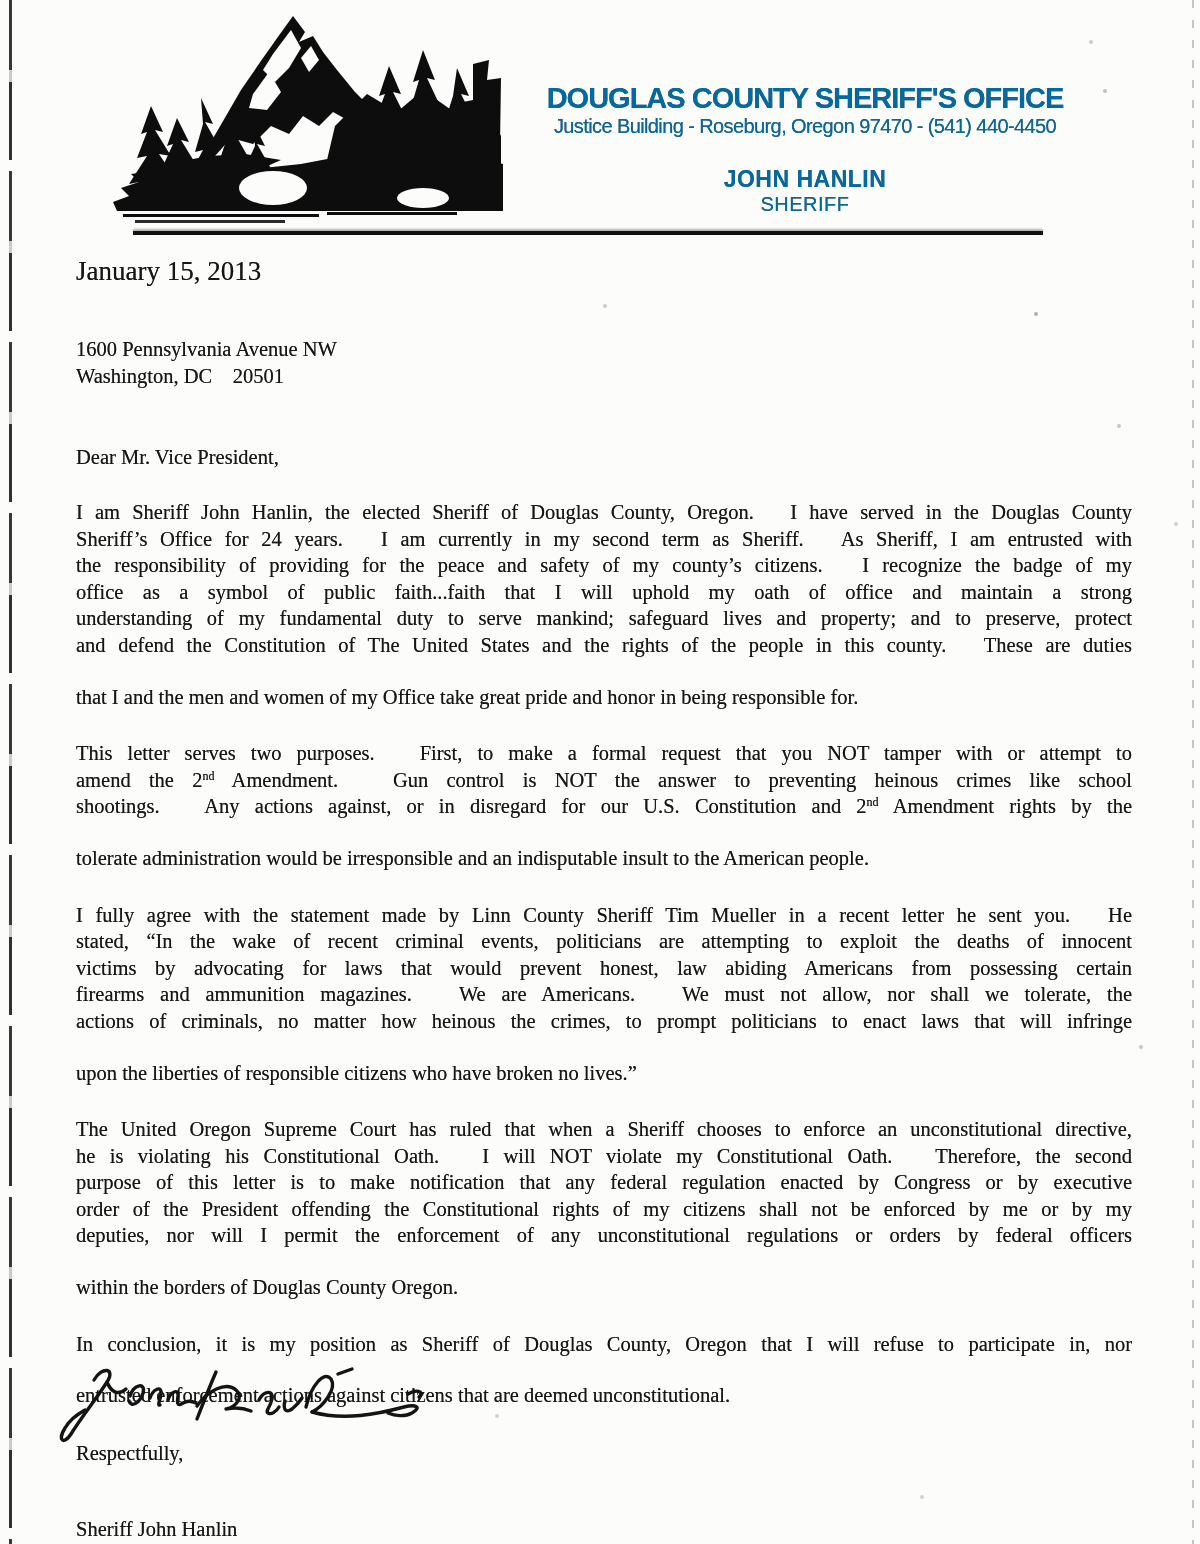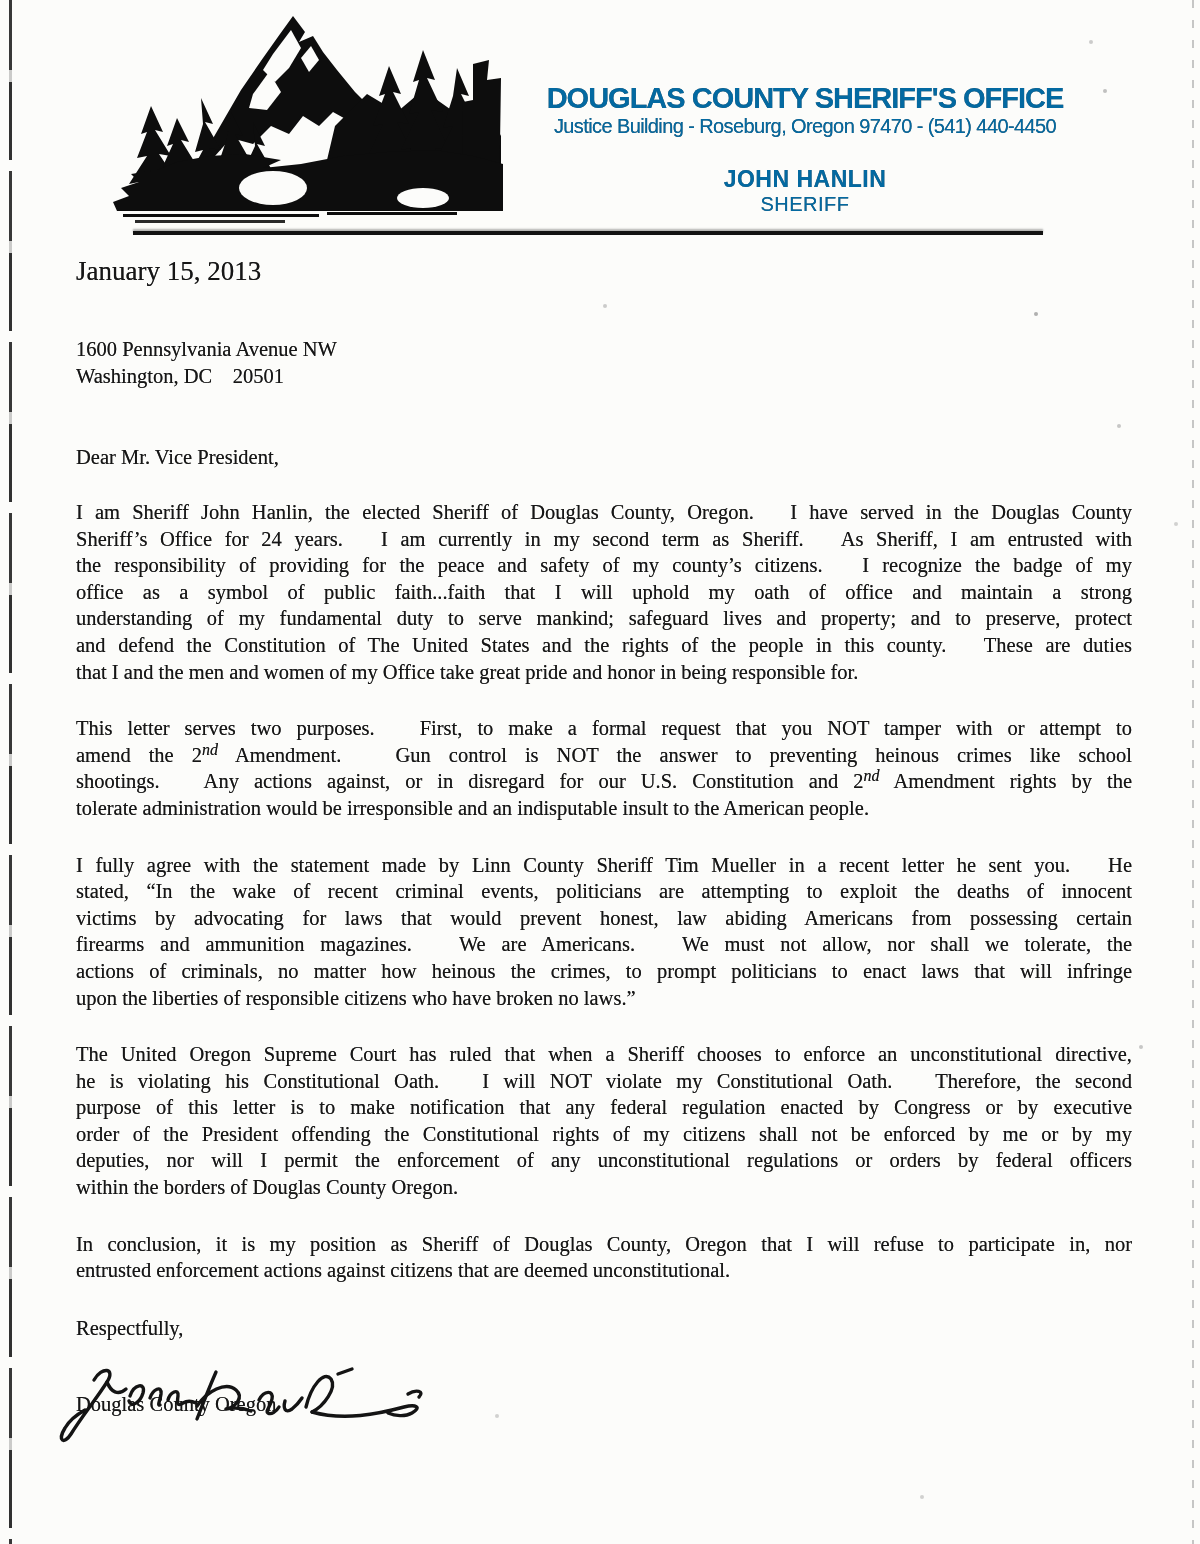--- a/index.html
+++ b/index.html
@@ -59,22 +59,22 @@
   .flow{position:absolute;left:76px;top:336px;width:1056px;font-size:20.5px;line-height:27px;}
   .recipient div{height:27px;}
   .salutation{margin-top:54px;height:27px;}
   .body{margin-top:28px;line-height:26.6px;}
   .para{margin-bottom:30px;}
   .para:last-child{margin-bottom:0;}
   .line{
     height:26.6px;overflow:hidden;
     text-align:justify;text-align-last:justify;
   }
-  .line.last{text-align:left;text-align-last:left;}
-  .line sup{font-size:16px;line-height:0;vertical-align:7px;font-style:italic;}
+  .line.last{text-align:left;text-align-last:left;margin-top:25px;}
+  .line sup{font-size:12px;line-height:0;vertical-align:7px;}
   .closing{margin-top:31px;height:27px;}
   .sig-block{margin-top:49px;line-height:27.5px;}
   .signature{position:absolute;left:56px;top:1362px;width:372px;height:88px;}
 </style>
 </head>
 <body>
 
 <div class="page">
 
   <div class="edge-line-left"></div>
@@ -145,37 +145,38 @@
           <div class="line">amend the 2<sup>nd</sup> Amendment.&nbsp;&nbsp; Gun control is NOT the answer to preventing heinous crimes like school</div>
           <div class="line">shootings.&nbsp;&nbsp; Any actions against, or in disregard for our U.S. Constitution and 2<sup>nd</sup> Amendment rights by the</div>
           <div class="line last">tolerate administration would be irresponsible and an indisputable insult to the American people.</div>
         </div>
         <div class="para">
           <div class="line">I fully agree with the statement made by Linn County Sheriff Tim Mueller in a recent letter he sent you.&nbsp;&nbsp; He</div>
           <div class="line">stated, “In the wake of recent criminal events, politicians are attempting to exploit the deaths of innocent</div>
           <div class="line">victims by advocating for laws that would prevent honest, law abiding Americans from possessing certain</div>
           <div class="line">firearms and ammunition magazines.&nbsp;&nbsp; We are Americans.&nbsp;&nbsp; We must not allow, nor shall we tolerate, the</div>
           <div class="line">actions of criminals, no matter how heinous the crimes, to prompt politicians to enact laws that will infringe</div>
-          <div class="line last">upon the liberties of responsible citizens who have broken no laws.”</div>
+          <div class="line last">upon the liberties of responsible citizens who have broken no lives.”</div>
         </div>
         <div class="para">
           <div class="line">The United Oregon Supreme Court has ruled that when a Sheriff chooses to enforce an unconstitutional directive,</div>
           <div class="line">he is violating his Constitutional Oath.&nbsp;&nbsp; I will NOT violate my Constitutional Oath.&nbsp;&nbsp; Therefore, the second</div>
           <div class="line">purpose of this letter is to make notification that any federal regulation enacted by Congress or by executive</div>
           <div class="line">order of the President offending the Constitutional rights of my citizens shall not be enforced by me or by my</div>
           <div class="line">deputies, nor will I permit the enforcement of any unconstitutional regulations or orders by federal officers</div>
           <div class="line last">within the borders of Douglas County Oregon.</div>
         </div>
         <div class="para">
           <div class="line">In conclusion, it is my position as Sheriff of Douglas County, Oregon that I will refuse to participate in, nor</div>
           <div class="line last">entrusted enforcement actions against citizens that are deemed unconstitutional.</div>
         </div>
       </div>
     <div class="closing">Respectfully,</div>
     <div class="sig-block">
+      <div>Sheriff John Hanlin</div>
       <div>Douglas County Oregon</div>
     </div>
   </div>
 
   <svg class="signature" viewBox="0 0 372 88" aria-hidden="true">
     <g fill="none" stroke="#141414" stroke-width="3.4" stroke-linecap="round" stroke-linejoin="round">
 
       <path d="M38,18 C46,4 60,6 51,20 C41,36 26,54 15,72 C8,83 1,79 9,66 C13,59 20,53 29,48"></path>
       <path d="M51,20 C55,30 62,34 70,27"></path>
       <path d="M74,34 C78,22 90,20 87,31 C84,41 75,46 73,39"></path>

